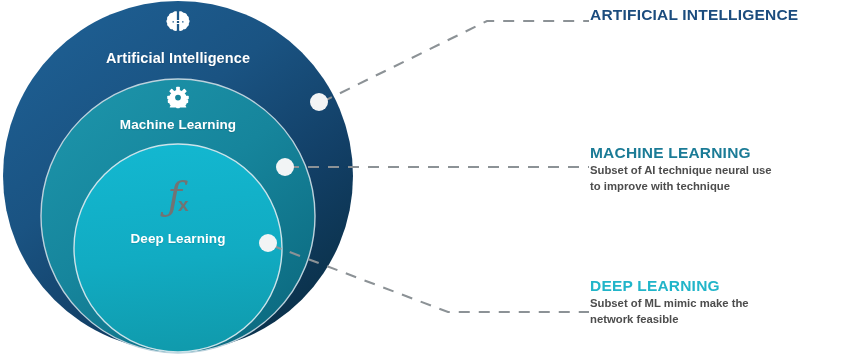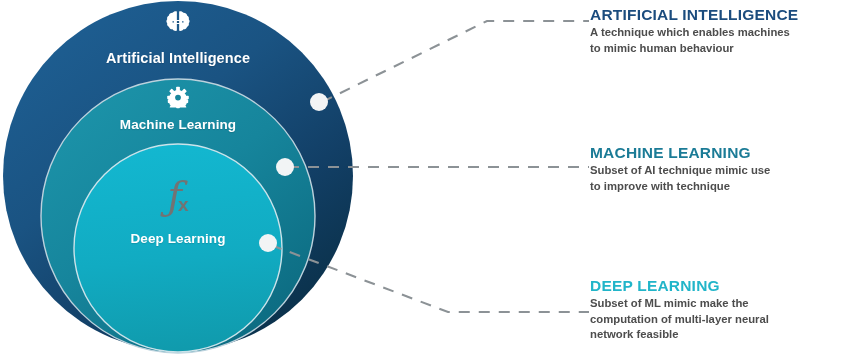--- a/index.html
+++ b/index.html
@@ -184,36 +184,31 @@
   </span>
 
   <span class="ring-icon" id="icon-dl">ƒ<span class="fx-x">x</span></span>
 
   <div class="ring-label" id="label-ai">Artificial Intelligence</div>
   <div class="ring-label" id="label-ml">Machine Learning</div>
   <div class="ring-label" id="label-dl">Deep Learning</div>
 
   <div class="info-block" id="block-ai">
     <div class="info-title" style="color:#1B4C7E">ARTIFICIAL INTELLIGENCE</div>
-    <div class="info-body">
-      <div>A technique which enables machines</div>
-      <div>to mimic human behaviour</div>
-    </div>
   </div>
 
   <div class="info-block" id="block-ml">
     <div class="info-title" style="color:#1B7B96">MACHINE LEARNING</div>
     <div class="info-body">
-      <div>Subset of AI technique mimic use</div>
+      <div>Subset of AI technique neural use</div>
       <div>to improve with technique</div>
     </div>
   </div>
 
   <div class="info-block" id="block-dl">
     <div class="info-title" style="color:#21B5C9">DEEP LEARNING</div>
     <div class="info-body">
       <div>Subset of ML mimic make the</div>
-      <div>computation of multi-layer neural</div>
       <div>network feasible</div>
     </div>
   </div>
 
 </div>
 
 </body></html>

